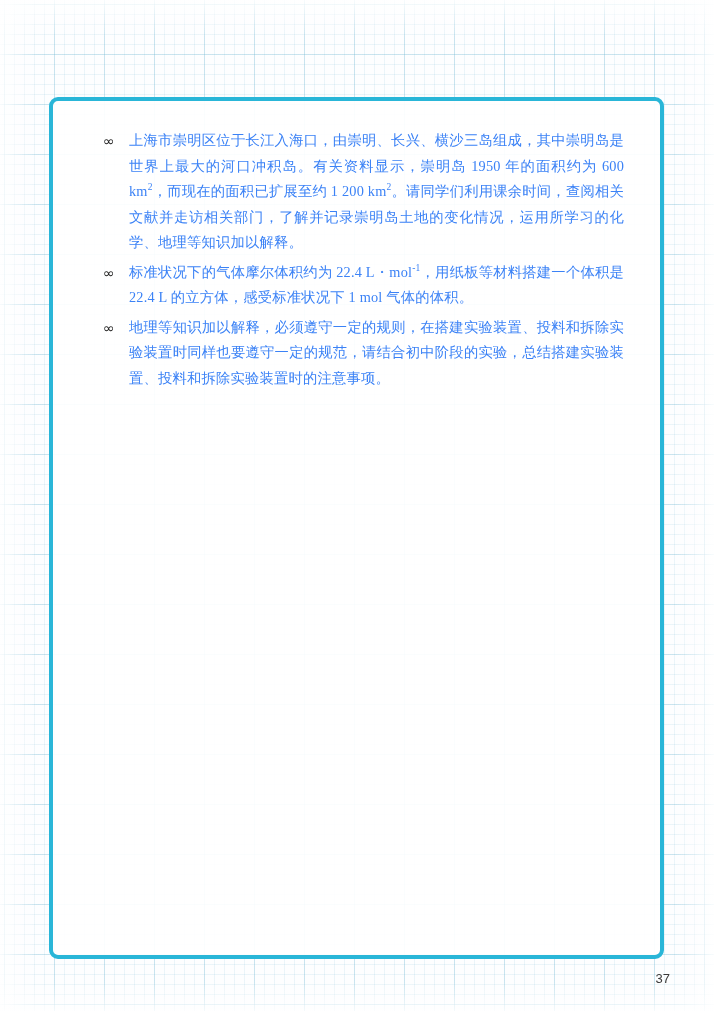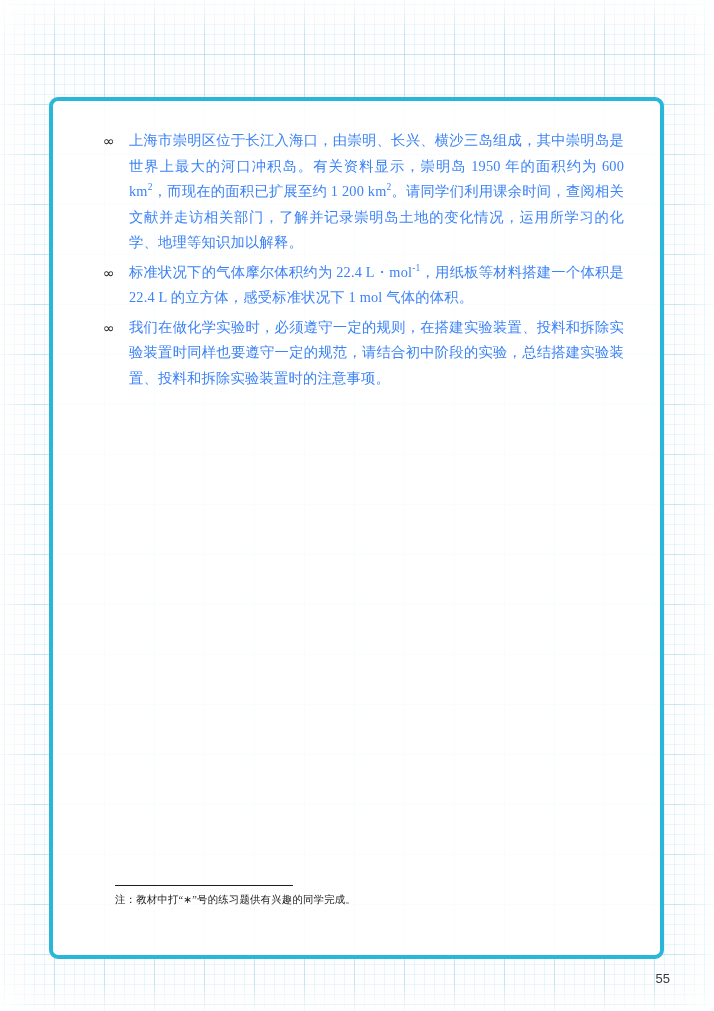--- a/index.html
+++ b/index.html
@@ -142,25 +142,21 @@
       <div class="body">上海市崇明区位于长江入海口，由崇明、长兴、横沙三岛组成，其中崇明岛是世界上最大的河口冲积岛。有关资料显示，崇明岛 1950 年的面积约为 600 km<sup>2</sup>，而现在的面积已扩展至约 1 200 km<sup>2</sup>。请同学们利用课余时间，查阅相关文献并走访相关部门，了解并记录崇明岛土地的变化情况，运用所学习的化学、地理等知识加以解释。</div>
     </div>
 
     <div class="item">
       <div class="marker">∞</div>
       <div class="body">标准状况下的气体摩尔体积约为 22.4 L・mol<sup>-1</sup>，用纸板等材料搭建一个体积是 22.4 L 的立方体，感受标准状况下 1 mol 气体的体积。</div>
     </div>
 
     <div class="item">
       <div class="marker">∞</div>
-      <div class="body">我们在做化学实验时，必须遵守一定的规则，在搭建实验装置、投料和拆除实验装置时同样也要遵守一定的规范，请结合初中阶段的实验，总结搭建实验装置、投料和拆除实验装置时的注意事项。</div>
+      <div class="body">地理等知识加以解释，必须遵守一定的规则，在搭建实验装置、投料和拆除实验装置时同样也要遵守一定的规范，请结合初中阶段的实验，总结搭建实验装置、投料和拆除实验装置时的注意事项。</div>
     </div>
 
   </div>
 
-  <div id="footnote-wrap">
-    <div id="footnote-rule"></div>
-    <div id="footnote">注：教材中打“∗”号的练习题供有兴趣的同学完成。</div>
-  </div>
 
 </div>
 
-<div id="page-number">55</div>
+<div id="page-number">37</div>
 
 </body></html>

